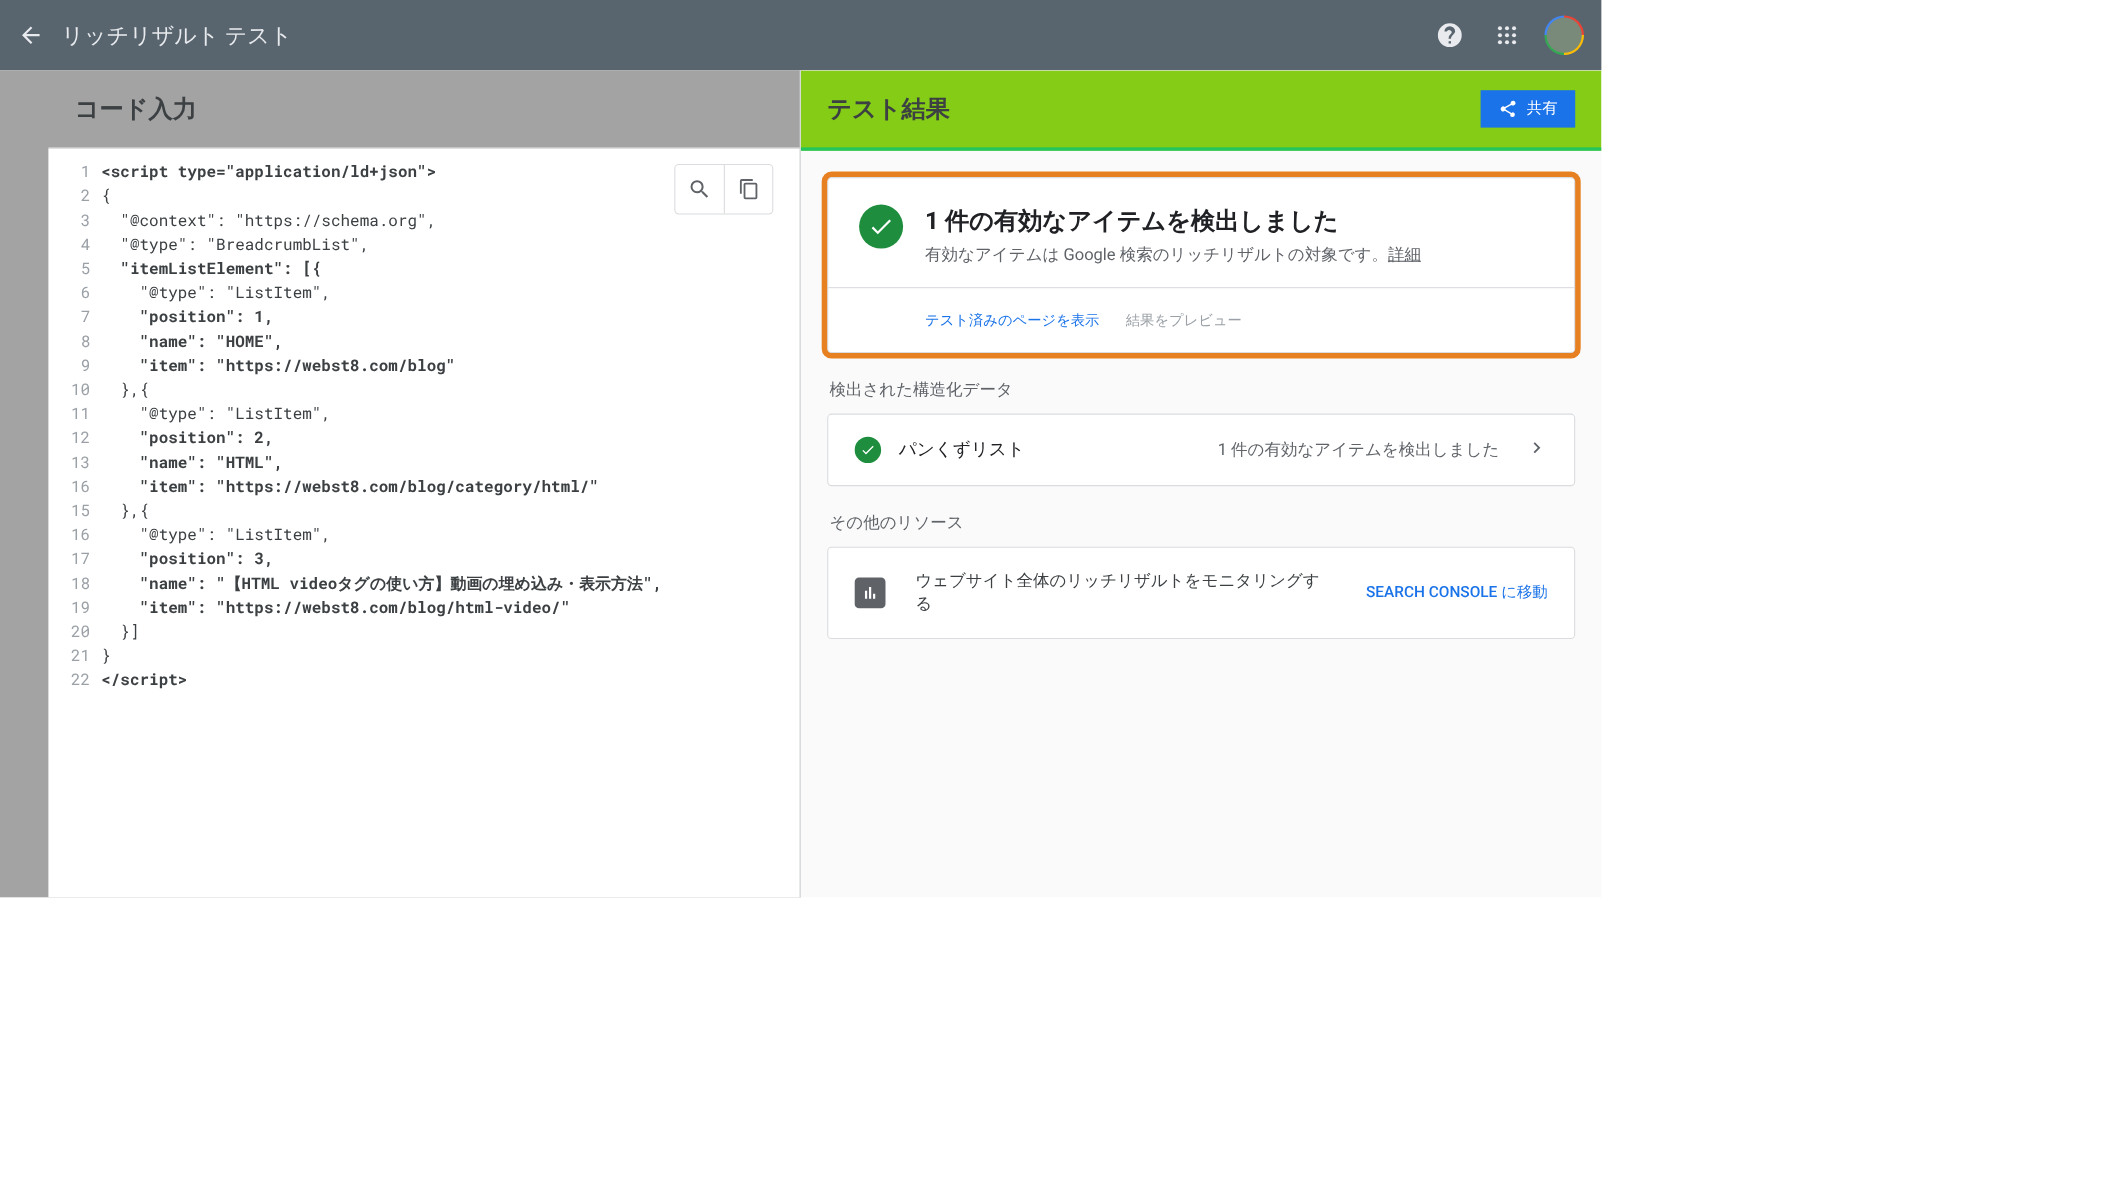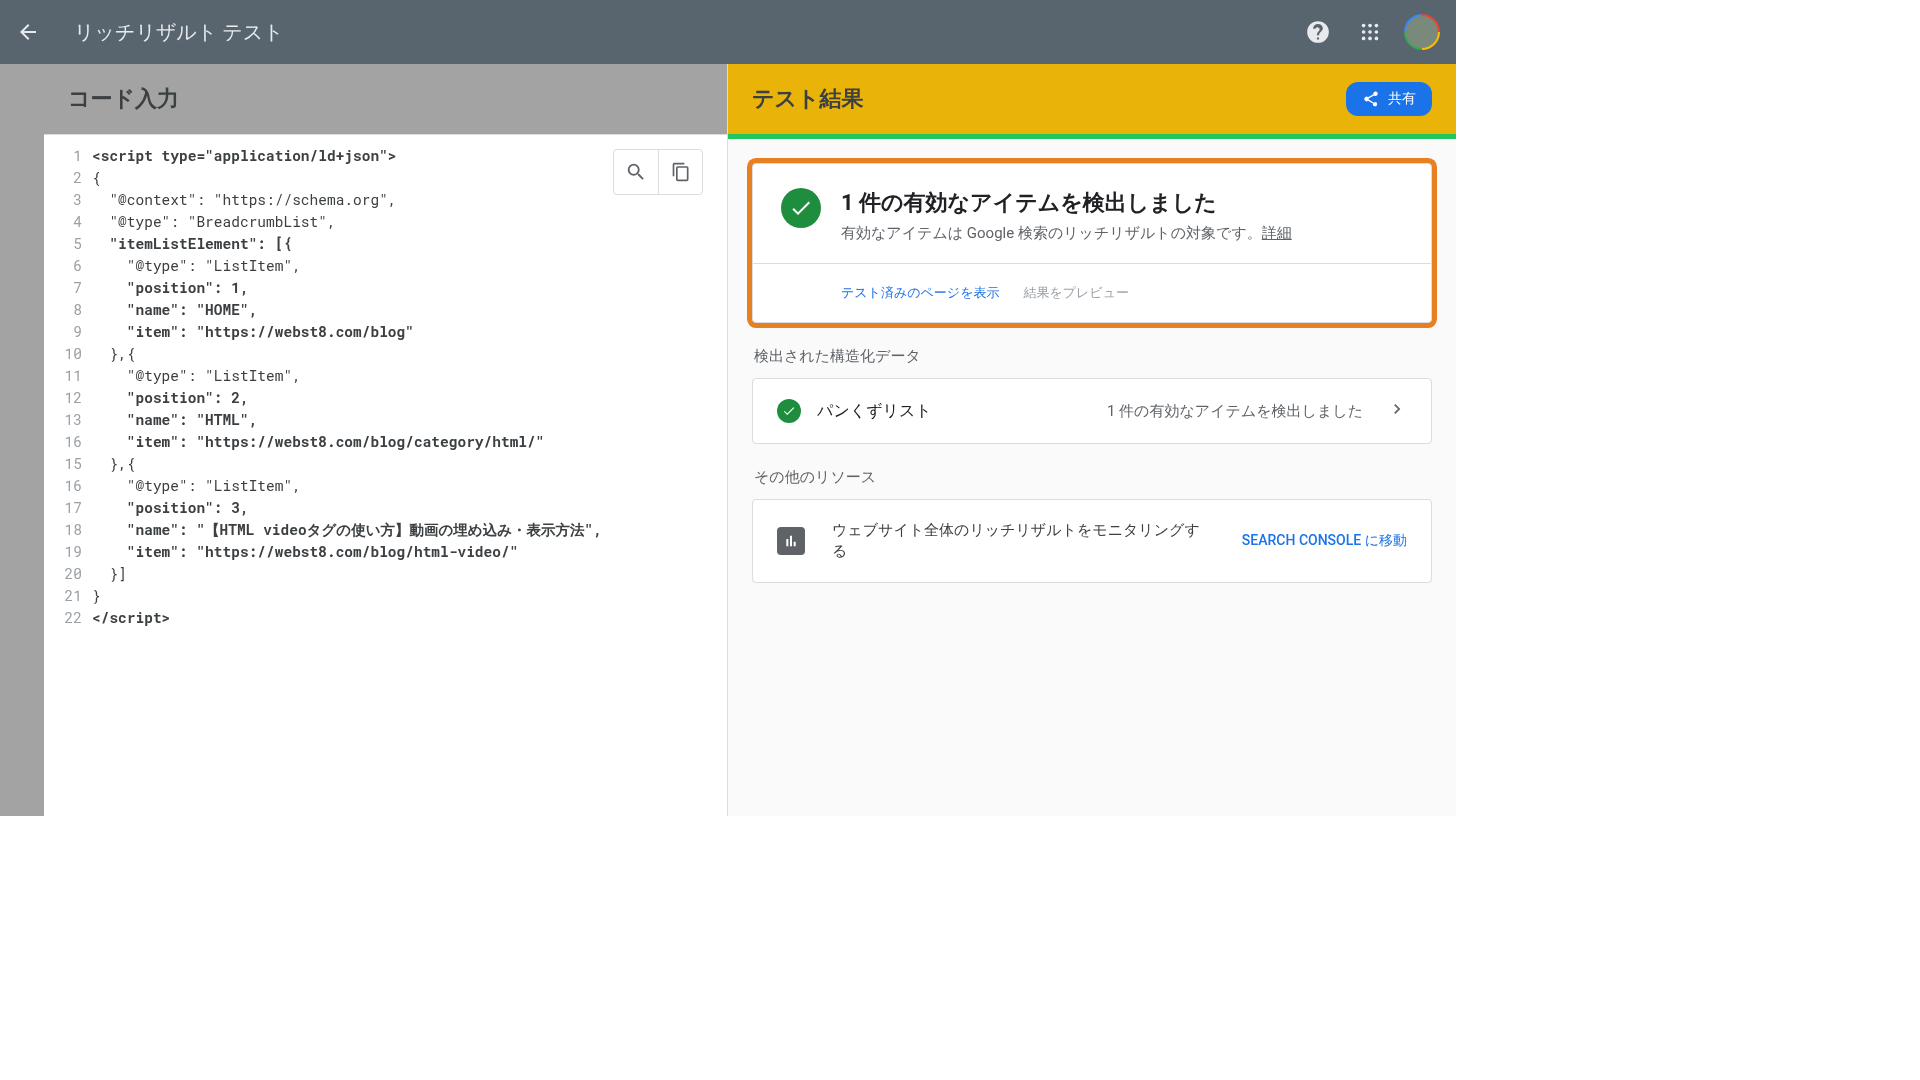--- a/index.html
+++ b/index.html
@@ -13,21 +13,21 @@
 
 
 .header {
   height: 64px;
   background: #58656f;
   display: flex;
   align-items: center;
   padding: 0 16px;
   color: #fff;
 }
-.header-left { display: flex; align-items: center; gap: 34px; }
+.header-left { display: flex; align-items: center; gap: 16px; }
 .back-btn { cursor: pointer; display: flex; align-items: center; }
 .app-title { font-size: 20px; font-weight: 400; color: #e8eaed; }
 .header-right { margin-left: auto; display: flex; align-items: center; gap: 16px; }
 .header-icon-btn { width: 36px; height: 36px; display: flex; align-items: center; justify-content: center; cursor: pointer; border-radius: 50%; }
 .avatar {
   width: 36px; height: 36px; border-radius: 50%;
   background: conic-gradient(#ea4335 0deg 90deg,#fbbc04 90deg 180deg,#34a853 180deg 270deg,#4285f4 270deg 360deg);
   padding: 2px; cursor: pointer;
 }
 .avatar-inner { width: 100%; height: 100%; border-radius: 50%; background: #7a8a7a; }
@@ -89,28 +89,28 @@
 .right-pane {
   width: 50%;
   background: #fafafa;
   display: flex;
   flex-direction: column;
   overflow: auto;
 }
 .right-header {
   display: flex; align-items: center; justify-content: space-between;
   padding: 18px 24px;
-  background: #eab308;
-  border-bottom: 5px solid #22c55e;
+  background: #84cc16;
+  border-bottom: 3px solid #22c55e;
 }
 .right-title { font-size: 22px; font-weight: 700; color: #3c4043; }
 .share-btn {
   display: flex; align-items: flex-start; gap: 8px;
   background: #1a73e8; color: #fff;
-  padding: 8px 16px; border-radius: 12px;
+  padding: 8px 16px; border-radius: 0;
   font-size: 14px; cursor: pointer;
 }
 
 .results-body { padding: 24px; }
 
 .summary-card {
   background: #fff;
   border: 1px solid #dadce0;
   border-radius: 4px;
   margin-bottom: 24px;

